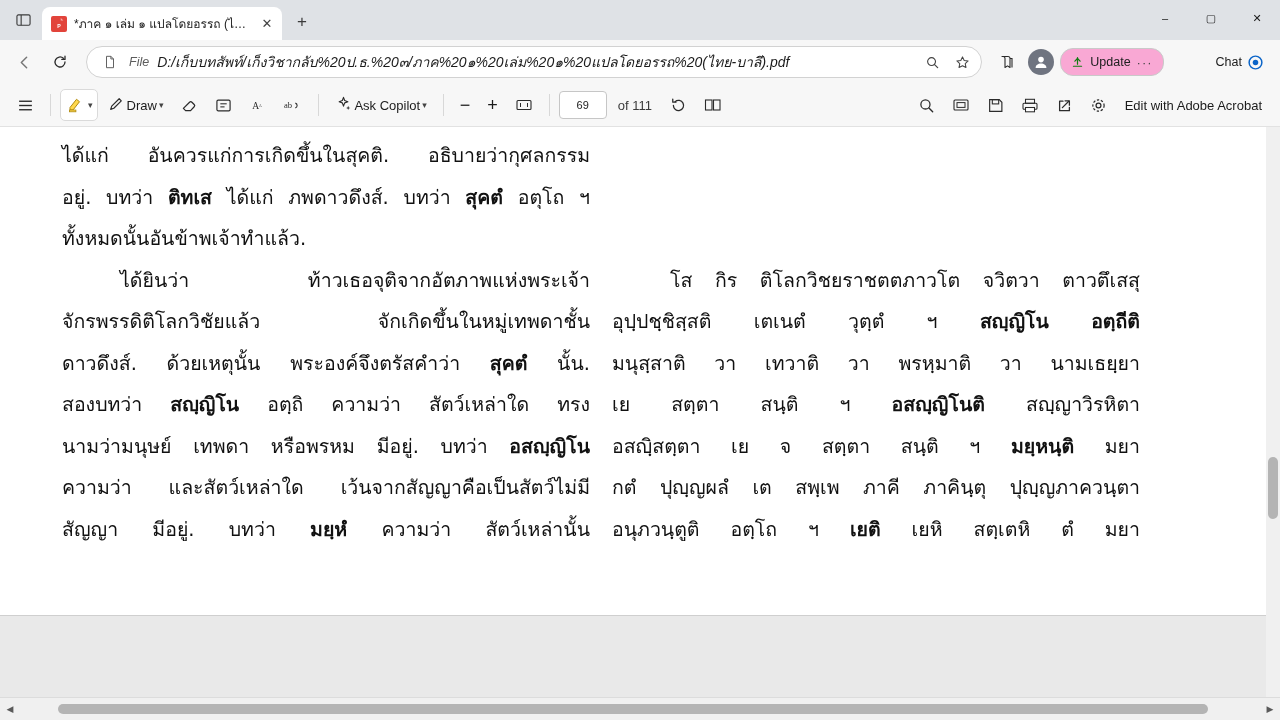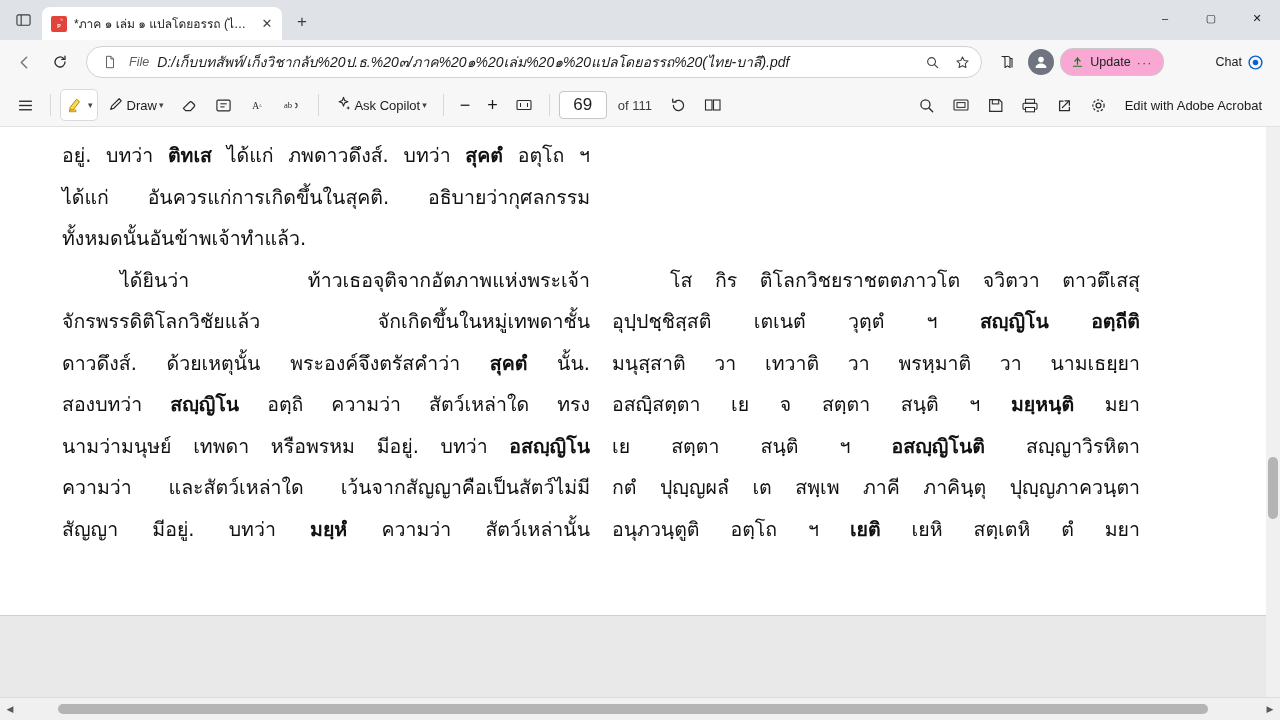--- a/index.html
+++ b/index.html
@@ -242,21 +242,21 @@
     background: #ffffff;
     border: 1px solid #dadada;
   }
   .pagebox {
     width: 46px;
     height: 26px;
     border: 1px solid #c6c6c6;
     border-radius: 4px;
     background: #fff;
     text-align: center;
-    font-size: 17px;
+    font-size: 11px;
     color: #1b1b1b;
     display:flex; align-items:center; justify-content:center;
   }
   .pagetotal { font-size: 13px; color: #3b3b3b; margin-left: 8px; white-space: nowrap; }
   .spacer { flex: 1; }
   .edit-acrobat {
     font-size: 13px;
     color: #1b1b1b;
     padding: 0 8px;
     height: 30px;
@@ -593,40 +593,40 @@
           <circle cx="8" cy="8" r="5.3" fill="none" stroke="#2b2b2b" stroke-width="1.15" stroke-dasharray="2.2 1.6"></circle>
         </svg>
     </div>
     <div class="edit-acrobat">Edit with Adobe Acrobat</div>
   </div>
 
   <div class="viewer">
     <div class="page">
       <div class="page-inner">
         <div class="col" id="left-col">
+            <p class="just"><span>ได้แก่  อันควรแก่การเกิดขึ้นในสุคติ.  อธิบายว่ากุศลกรรม</span></p>
             <p class="just"><span>อยู่.  บทว่า  </span><b>ติทเส</b><span>  ได้แก่  ภพดาวดึงส์.  บทว่า  </span><b>สุคตํ</b><span>  อตุโถ ฯ</span></p>
-            <p class="just"><span>ได้แก่  อันควรแก่การเกิดขึ้นในสุคติ.  อธิบายว่ากุศลกรรม</span></p>
             <p class="last-line-left"><span>ทั้งหมดนั้นอันข้าพเจ้าทำแล้ว.</span></p>
             <p class="just indent"><span>ได้ยินว่า   ท้าวเธอจุติจากอัตภาพแห่งพระเจ้า</span></p>
             <p class="just"><span>จักรพรรดิติโลกวิชัยแล้ว  จักเกิดขึ้นในหมู่เทพดาชั้น</span></p>
             <p class="just"><span>ดาวดึงส์.  ด้วยเหตุนั้น  พระองค์จึงตรัสคำว่า  </span><b>สุคตํ</b><span>  นั้น.</span></p>
             <p class="just"><span>สองบทว่า  </span><b>สญฺญิโน</b><span>  อตฺถิ  ความว่า  สัตว์เหล่าใด  ทรง</span></p>
             <p class="just"><span>นามว่ามนุษย์  เทพดา  หรือพรหม  มีอยู่.  บทว่า  </span><b>อสญฺญิโน</b></p>
             <p class="just"><span>ความว่า  และสัตว์เหล่าใด  เว้นจากสัญญาคือเป็นสัตว์ไม่มี</span></p>
             <p class="just"><span>สัญญา  มีอยู่.  บทว่า  </span><b>มยฺหํ</b><span>  ความว่า  สัตว์เหล่านั้น</span></p>
           </div>
         <div class="col" id="right-col">
             <p>&nbsp;</p>
             <p>&nbsp;</p>
             <p>&nbsp;</p>
             <p class="just indent"><span>โส  กิร  ติโลกวิชยราชตตภาวโต  จวิตวา  ตาวตึเสสุ</span></p>
             <p class="just"><span>อุปฺปชฺชิสฺสติ    เตเนตํ    วุตฺตํ ฯ    </span><b>สญฺญิโน</b><span>    </span><b>อตฺถีติ</b></p>
             <p class="just"><span>มนุสฺสาติ  วา    เทวาติ  วา    พรหฺมาติ  วา    นามเธยฺยา</span></p>
+            <p class="just"><span>เย    สตฺตา    สนฺติ ฯ    </span><b>อสญฺญิโนติ</b><span>    สญฺญาวิรหิตา</span></p>
             <p class="just"><span>อสญฺิสตฺตา    เย   จ    สตฺตา    สนฺติ ฯ    </span><b>มยฺหนฺติ</b><span>    มยา</span></p>
-            <p class="just"><span>เย    สตฺตา    สนฺติ ฯ    </span><b>อสญฺญิโนติ</b><span>    สญฺญาวิรหิตา</span></p>
             <p class="just"><span>กตํ  ปุญฺญผลํ  เต  สพฺเพ  ภาคี  ภาคินฺตุ  ปุญฺญภาควนฺตา</span></p>
             <p class="just"><span>อนุภวนฺตูติ    อตฺโถ ฯ   </span><b>เยติ</b><span>    เยหิ    สตฺเตหิ    ตํ    มยา</span></p>
           </div>
       </div>
     </div>
 
     <div class="vscroll">
       <div class="vthumb"></div>
     </div>
   </div>

